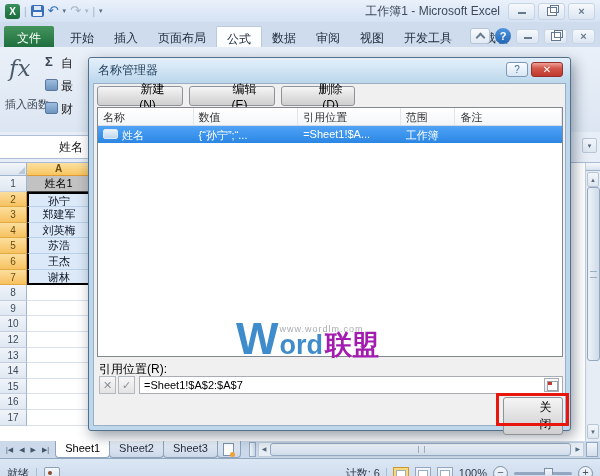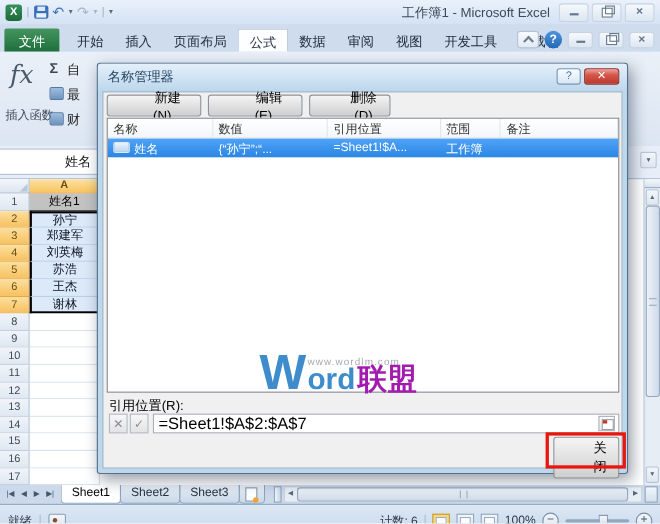--- a/index.html
+++ b/index.html
@@ -192,21 +192,21 @@
   .nm-row{display:flex;height:17px;background:linear-gradient(#4FA3F7,#2B86E3);color:#fff;}
   .nmcell{box-sizing:border-box;padding:2px 5px;font-size:11px;overflow:hidden;white-space:nowrap;}
   .nm-icon{display:inline-block;width:13px;height:8px;border:1px solid #DDE9F5;border-radius:2px;
     background:linear-gradient(#EAF3FB,#BCD6EE);margin-right:4px;vertical-align:0px;}
   .refers-label{position:absolute;left:5px;top:277px;font-size:12px;color:#000;}
   .refers-row{position:absolute;left:3px;top:292px;right:4px;height:18px;}
   .fx-btn{position:absolute;top:0;width:17px;height:18px;box-sizing:border-box;
     border:1px solid #B4B9C0;background:linear-gradient(#F7F7F7,#E3E3E3);color:#8A8F96;
     font-size:11px;display:flex;align-items:center;justify-content:center;}
   .refers-input{position:absolute;left:42px;top:0;width:424px;height:18px;box-sizing:border-box;
-    border:1px solid #A9ACB2;background:#fff;font-size:15px;padding:1px 8px 1px 4px;color:#000;
+    border:1px solid #A9ACB2;background:#fff;font-size:11px;padding:1px 8px 1px 4px;color:#000;
     font-family:inherit;}
   .range-btn{position:absolute;right:2px;top:2px;width:15px;height:14px;box-sizing:border-box;
     border:1px solid #A9ACB2;background:linear-gradient(#FBFBFB,#E8E8E8);}
   .range-btn::before{content:"";position:absolute;left:2px;top:2px;width:9px;height:8px;
     background:#fff;border:1px solid #9AA0A8;}
   .range-btn::after{content:"";position:absolute;left:3px;top:3px;width:4px;height:3px;
     background:#C2392B;}
   .close-red-box{position:absolute;left:402px;top:309px;width:73px;height:33px;box-sizing:border-box;
     border:3px solid #E8160C;z-index:5;pointer-events:none;}
   .dlg-close-btn{left:409px;top:313px;width:60px;height:38px;}
@@ -333,24 +333,20 @@
         <div class="srow">
           <div class="rowhead">8</div>
           <div class="scell"></div>
         </div>
         <div class="srow">
           <div class="rowhead">9</div>
           <div class="scell"></div>
         </div>
         <div class="srow">
           <div class="rowhead">10</div>
-          <div class="scell"></div>
-        </div>
-        <div class="srow">
-          <div class="rowhead">11</div>
           <div class="scell"></div>
         </div>
         <div class="srow">
           <div class="rowhead">12</div>
           <div class="scell"></div>
         </div>
         <div class="srow">
           <div class="rowhead">13</div>
           <div class="scell"></div>
         </div>

